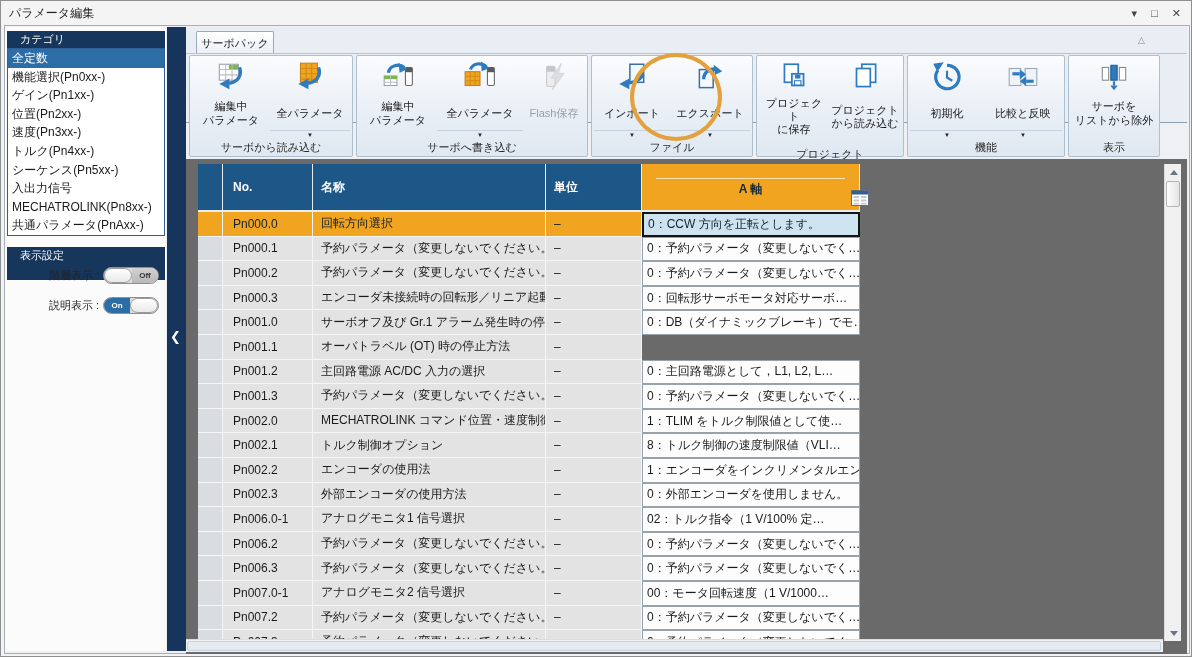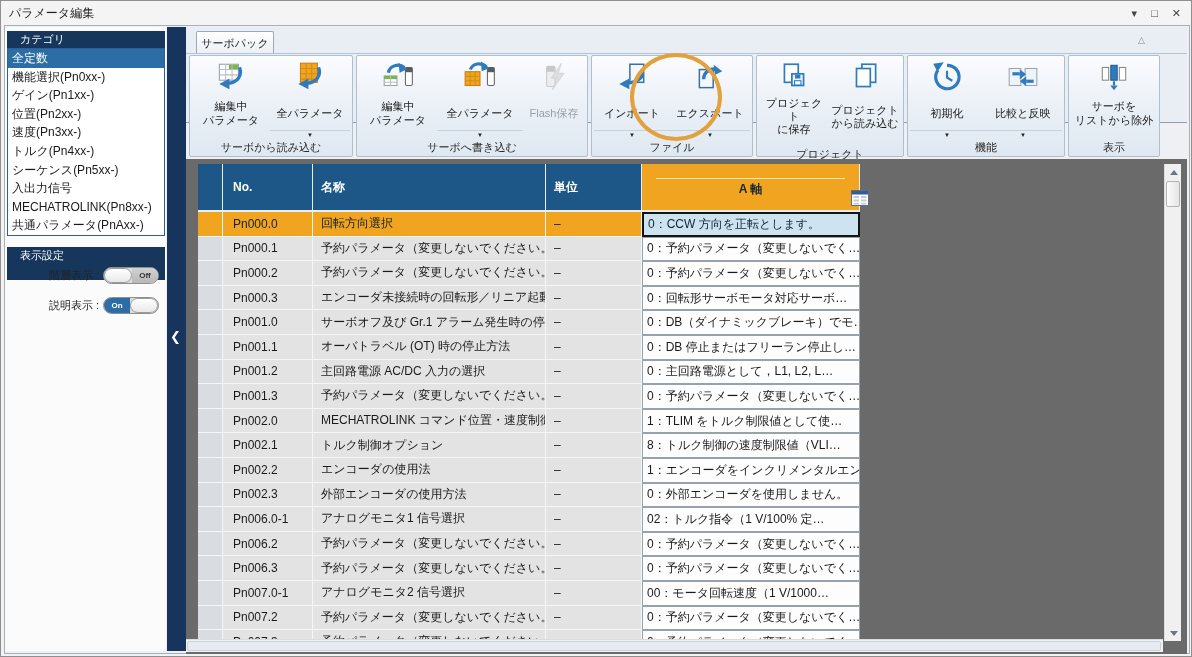--- a/index.html
+++ b/index.html
@@ -393,21 +393,20 @@
               <div class="cell no">Pn001.0</div>
               <div class="cell name">サーボオフ及び Gr.1 アラーム発生時の停止</div>
               <div class="cell unit">–</div>
               <div class="cell val">0：DB（ダイナミックブレーキ）でモ…</div>
             </div>
             <div class="trow">
               <div class="rowhead"></div>
               <div class="cell no">Pn001.1</div>
               <div class="cell name">オーバトラベル (OT) 時の停止方法</div>
               <div class="cell unit">–</div>
-              <div class="cell val">0：DB 停止またはフリーラン停止し…</div>
             </div>
             <div class="trow">
               <div class="rowhead"></div>
               <div class="cell no">Pn001.2</div>
               <div class="cell name">主回路電源 AC/DC 入力の選択</div>
               <div class="cell unit">–</div>
               <div class="cell val">0：主回路電源として，L1, L2, L…</div>
             </div>
             <div class="trow">
               <div class="rowhead"></div>

